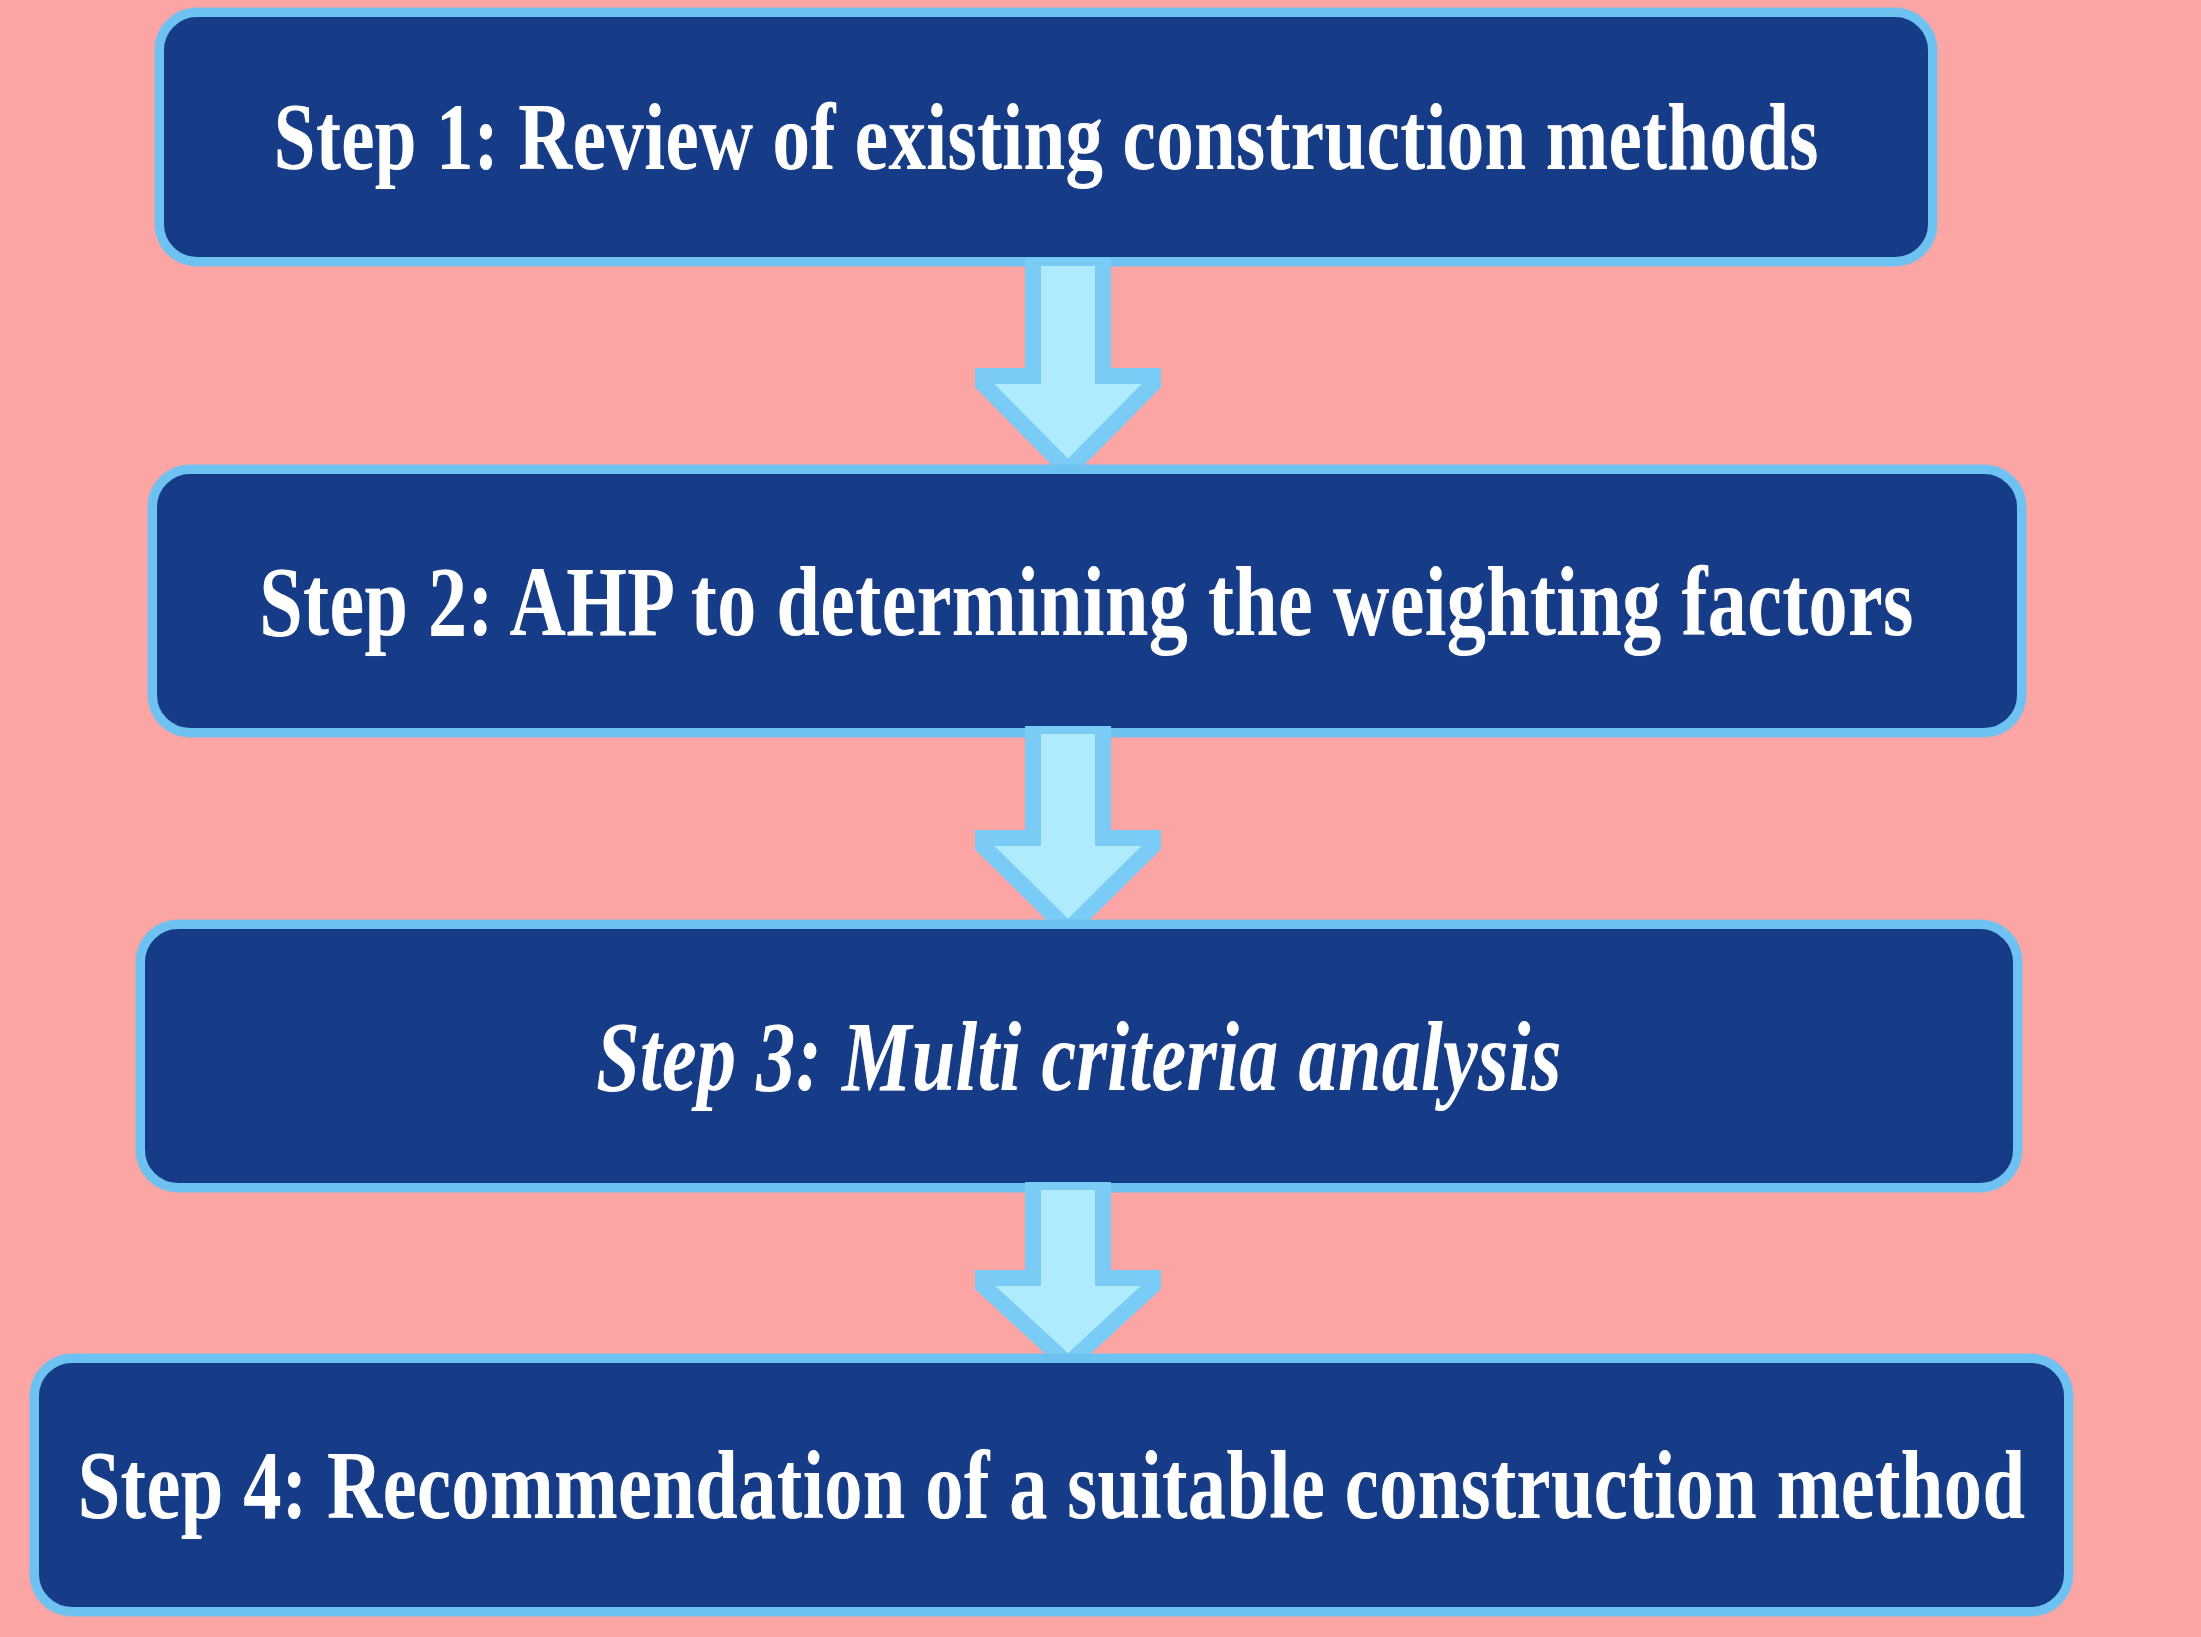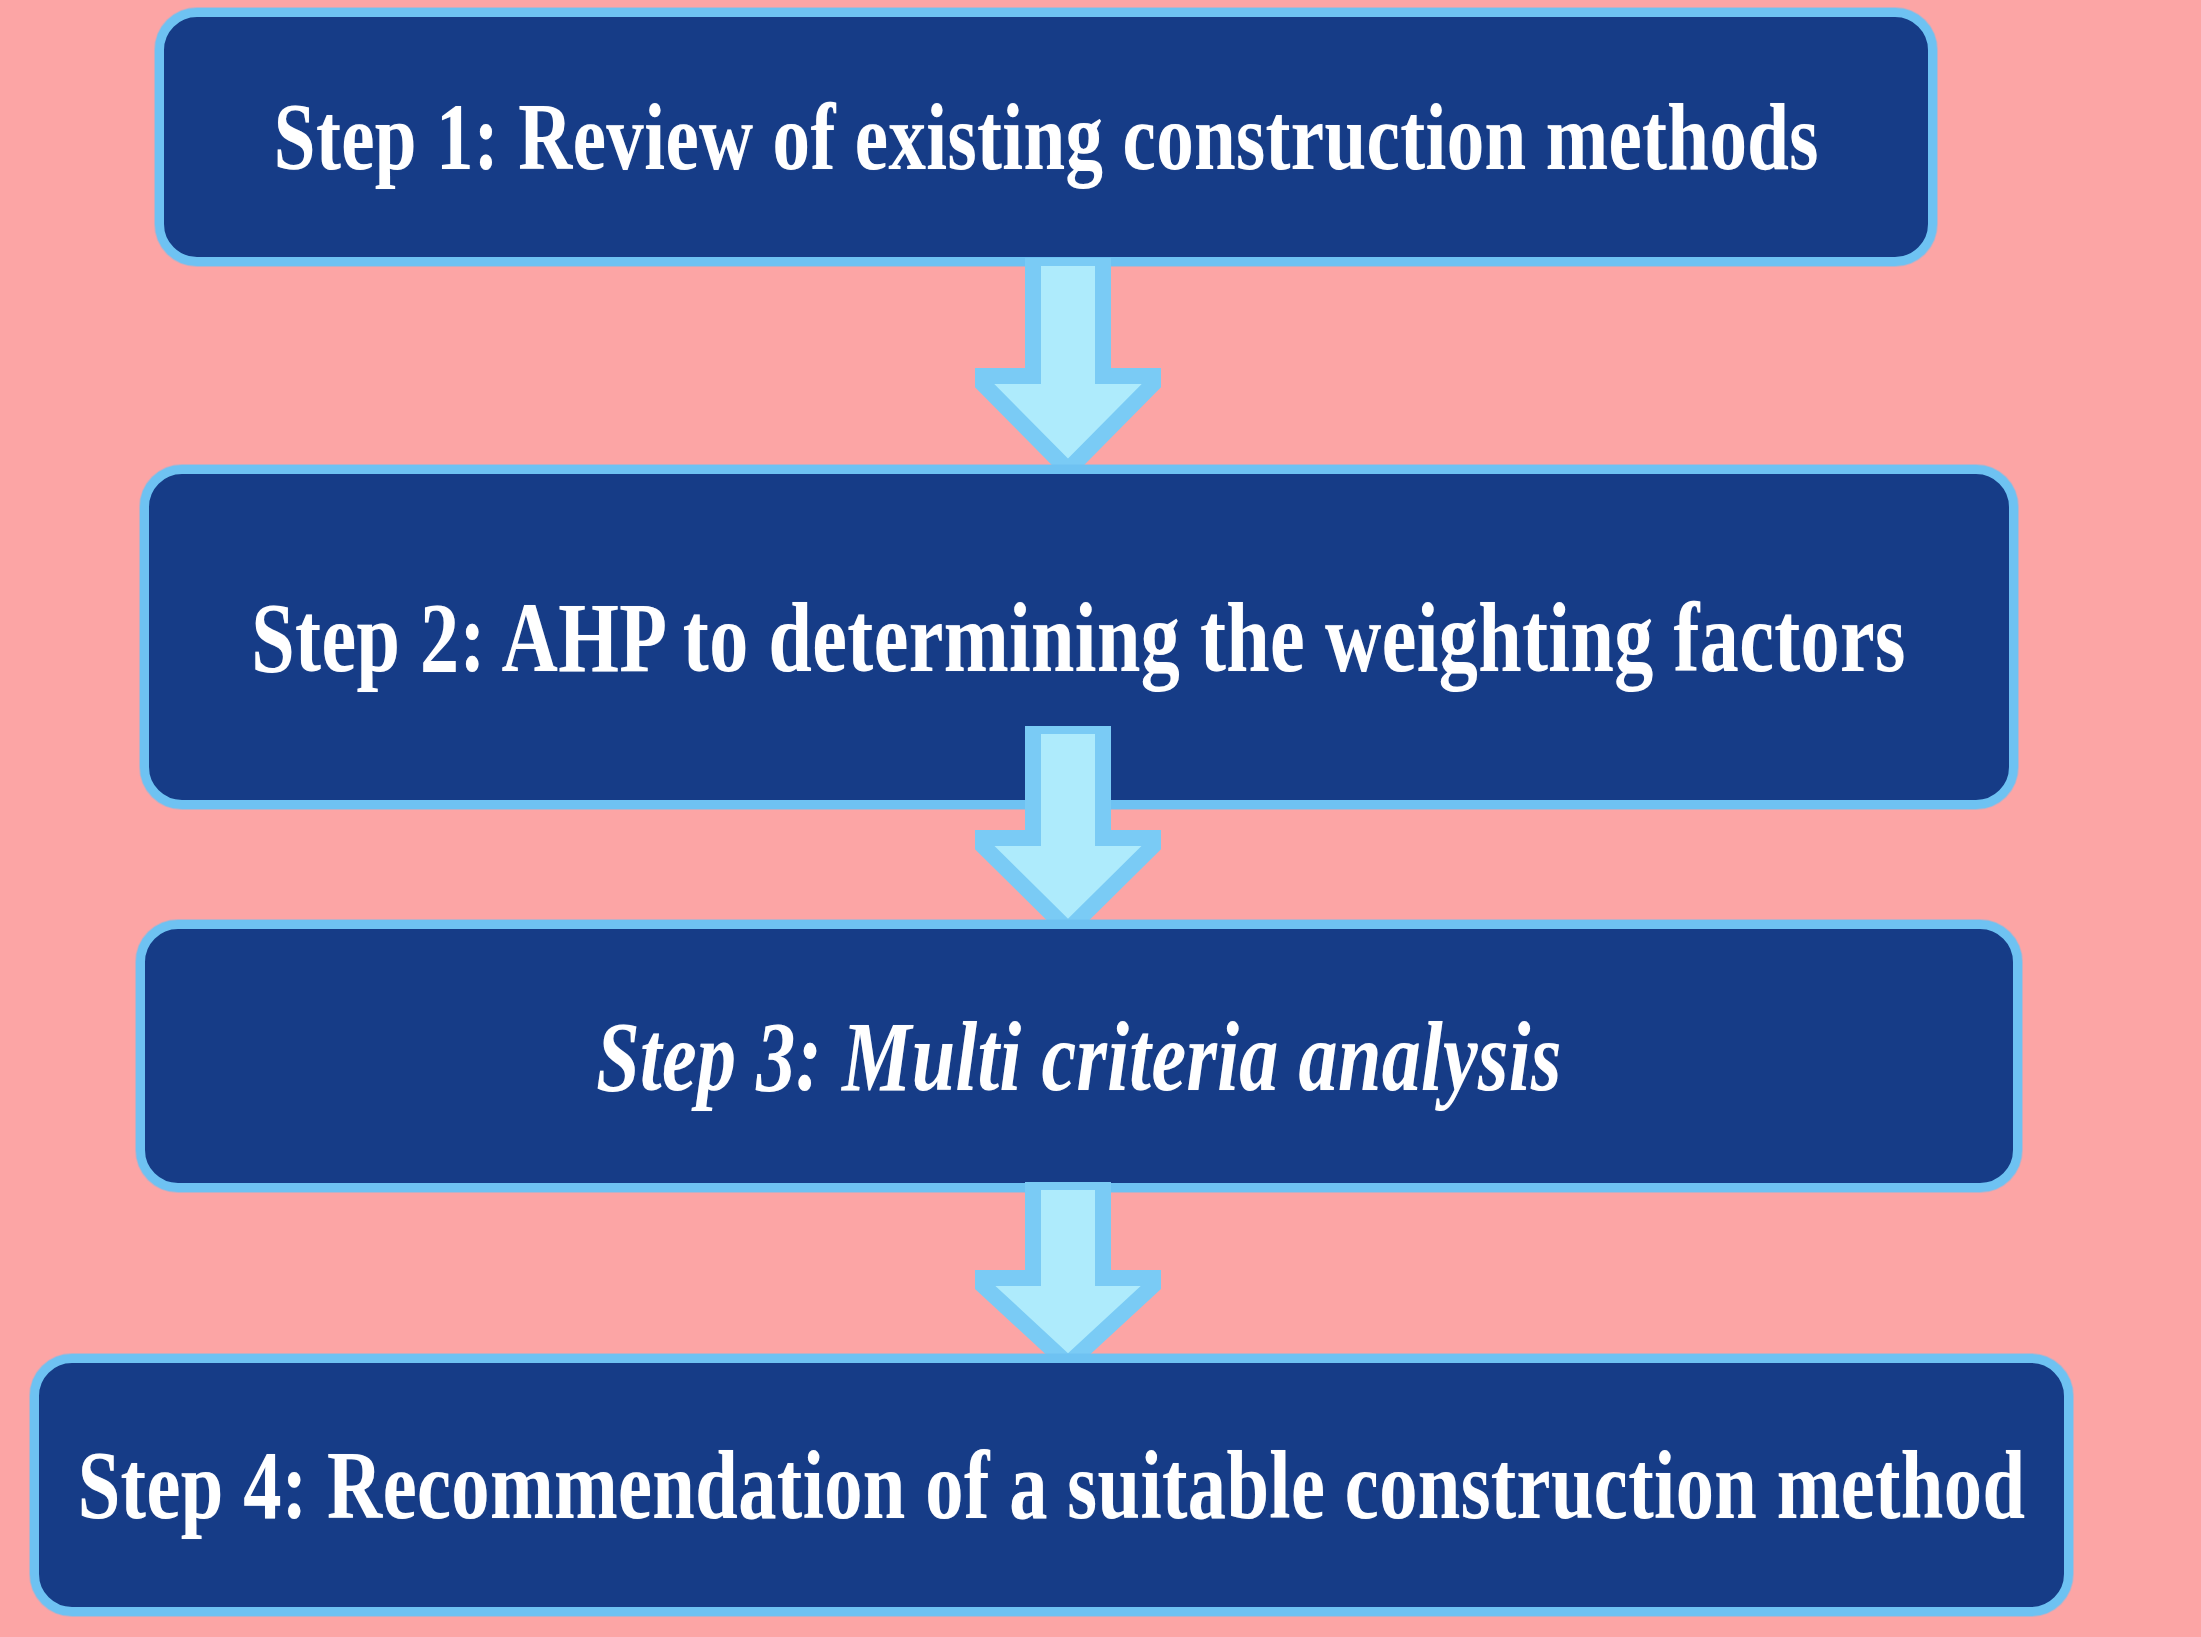--- a/index.html
+++ b/index.html
@@ -36,21 +36,21 @@
     white-space: nowrap;
     letter-spacing: 0.5px;
     text-align: center;
     line-height: 1.05;
     transform: scaleX(0.78);
     transform-origin: center center;
     text-shadow: 0 0 1px rgba(255,255,255,0.35);
   }
 
   #box1 { left: 155px;  top: 8px;    width: 1782px; height: 258px; }
-  #box2 { left: 140px;  top: 465px;  width: 1878px; height: 344px; }
+  #box2 { left: 148px;  top: 465px;  width: 1878px; height: 272px; }
   #box3 { left: 136px;  top: 920px;  width: 1886px; height: 272px; font-style: italic; }
   #box4 { left: 30px;   top: 1354px; width: 2043px; height: 262px; }
 
   #box1 .step-label { font-size: 96px; }
   #box2 .step-label { font-size: 100px; }
   #box3 .step-label { font-size: 100px; }
   #box4 .step-label { font-size: 100px; }
 
   
   .arrow {

